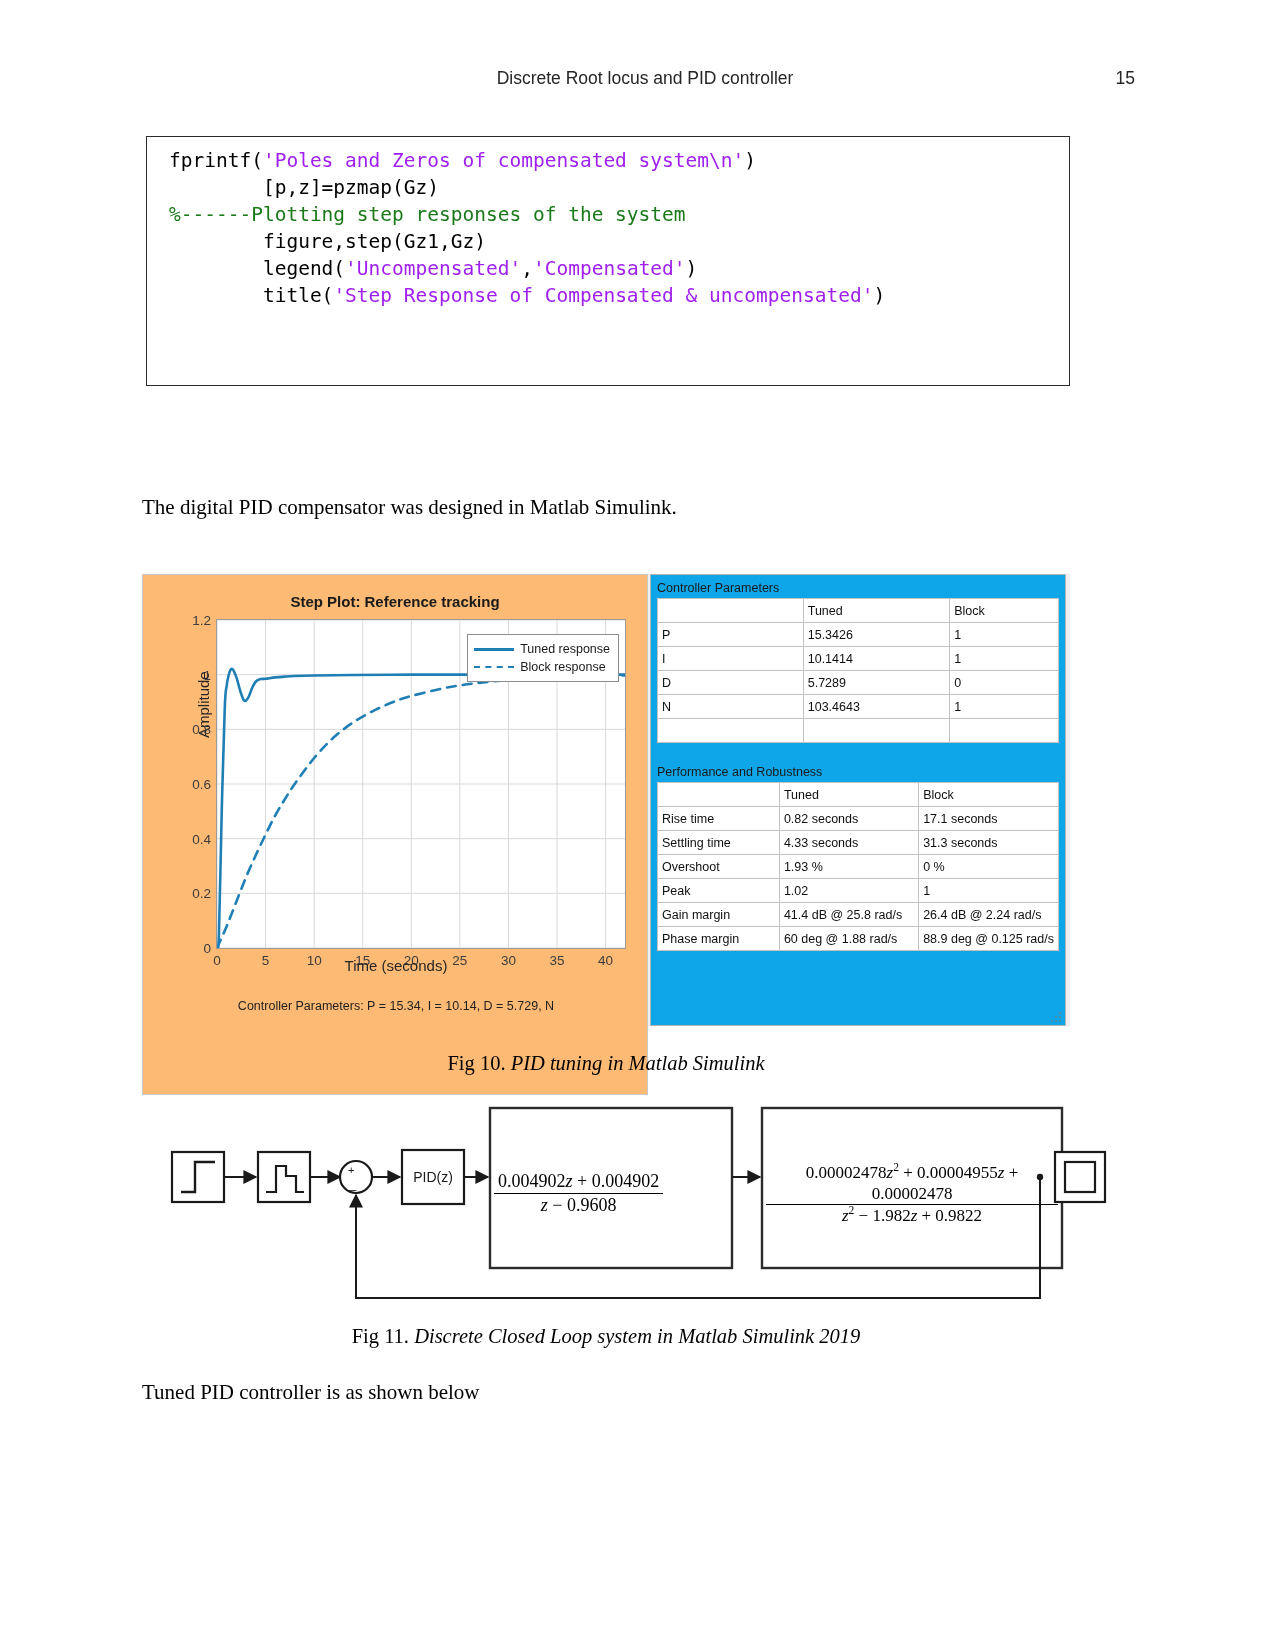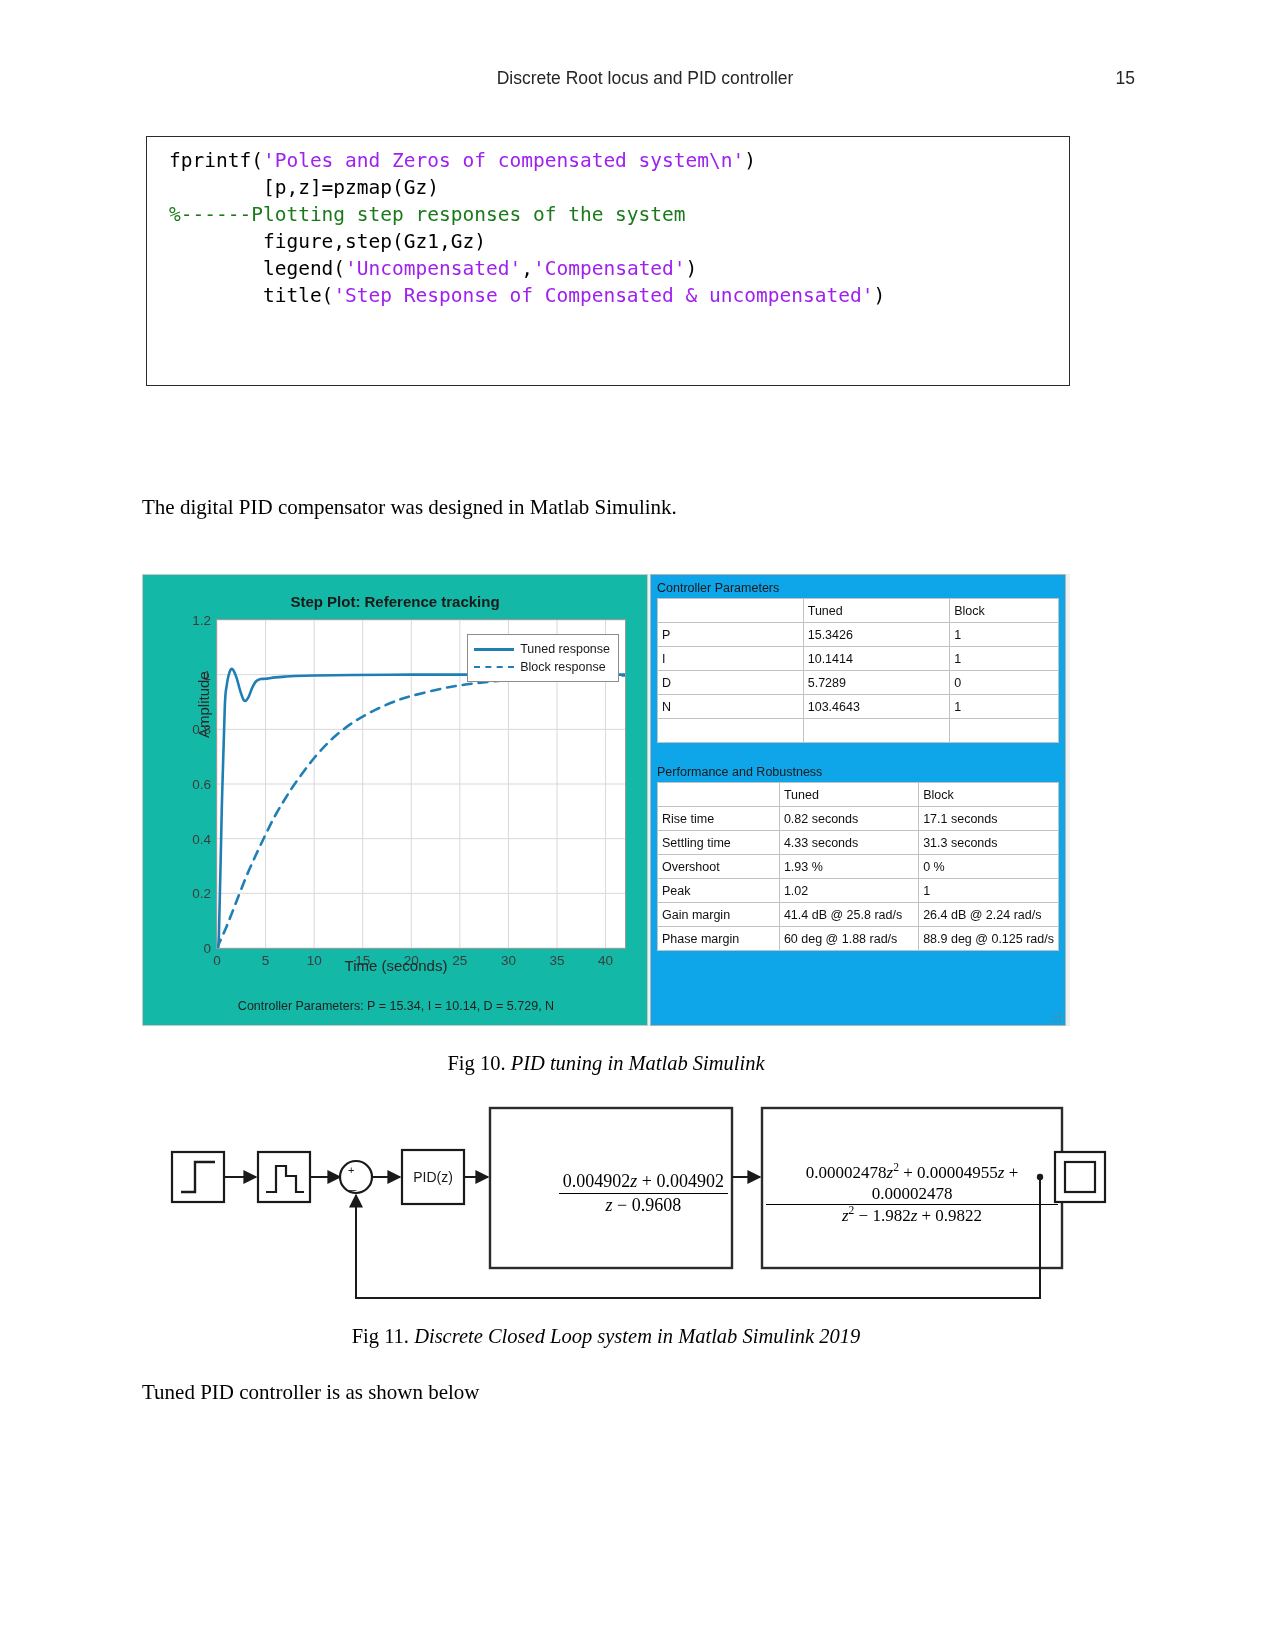--- a/index.html
+++ b/index.html
@@ -79,22 +79,22 @@
     left: 142px;
     top: 574px;
     width: 928px;
     height: 452px;
     background: #f0f0f0;
   }
   .fig10-left {
     position: absolute;
     left: 0; top: 0;
     width: 506px;
-    height: 452px;
-    background: #14b8a6;
+    height: 521px;
+    background: #fdba74;
     border: 1px solid #c8c8c8;
     box-sizing: border-box;
   }
   .plot-title {
     position: absolute;
     top: 18px;
     left: 0; right: 0;
     text-align: center;
     font-family: "Liberation Sans", sans-serif;
     font-size: 15px;
@@ -482,21 +482,21 @@
 
     <line x1="222" y1="87" x2="250" y2="87" stroke="#1a1a1a" stroke-width="2" marker-end="url(#arrow)"></line>
 
     <rect x="252" y="60" width="62" height="54" fill="#ffffff" stroke="#1a1a1a" stroke-width="2.2"></rect>
     <text id="pid-label" x="283" y="92" text-anchor="middle" font-family="Liberation Sans, sans-serif" font-size="14" fill="#1a1a1a">PID(z)</text>
 
     <line x1="314" y1="87" x2="338" y2="87" stroke="#1a1a1a" stroke-width="2" marker-end="url(#arrow)"></line>
 
     <rect x="340" y="18" width="242" height="160" fill="#ffffff" stroke="#2b2b2b" stroke-width="2.4"></rect>
     <foreignObject x="344" y="62" width="234" height="82">
-      <div xmlns="http://www.w3.org/1999/xhtml" style="display:flex;align-items:center;justify-content:flex-end;height:82px;">
+      <div xmlns="http://www.w3.org/1999/xhtml" style="display:flex;align-items:center;justify-content:flex-start;height:82px;">
         <span class="frac" style="font-size:18px;">
           <span class="num" id="p1-num">0.004902<span class="mi">z</span> + 0.004902</span>
           <span class="den" id="p1-den"><span class="mi">z</span> − 0.9608</span>
         </span>
       </div>
     </foreignObject>
 
     <line x1="582" y1="87" x2="610" y2="87" stroke="#1a1a1a" stroke-width="2" marker-end="url(#arrow)"></line>
 
     <rect x="612" y="18" width="300" height="160" fill="#ffffff" stroke="#2b2b2b" stroke-width="2.4"></rect>

